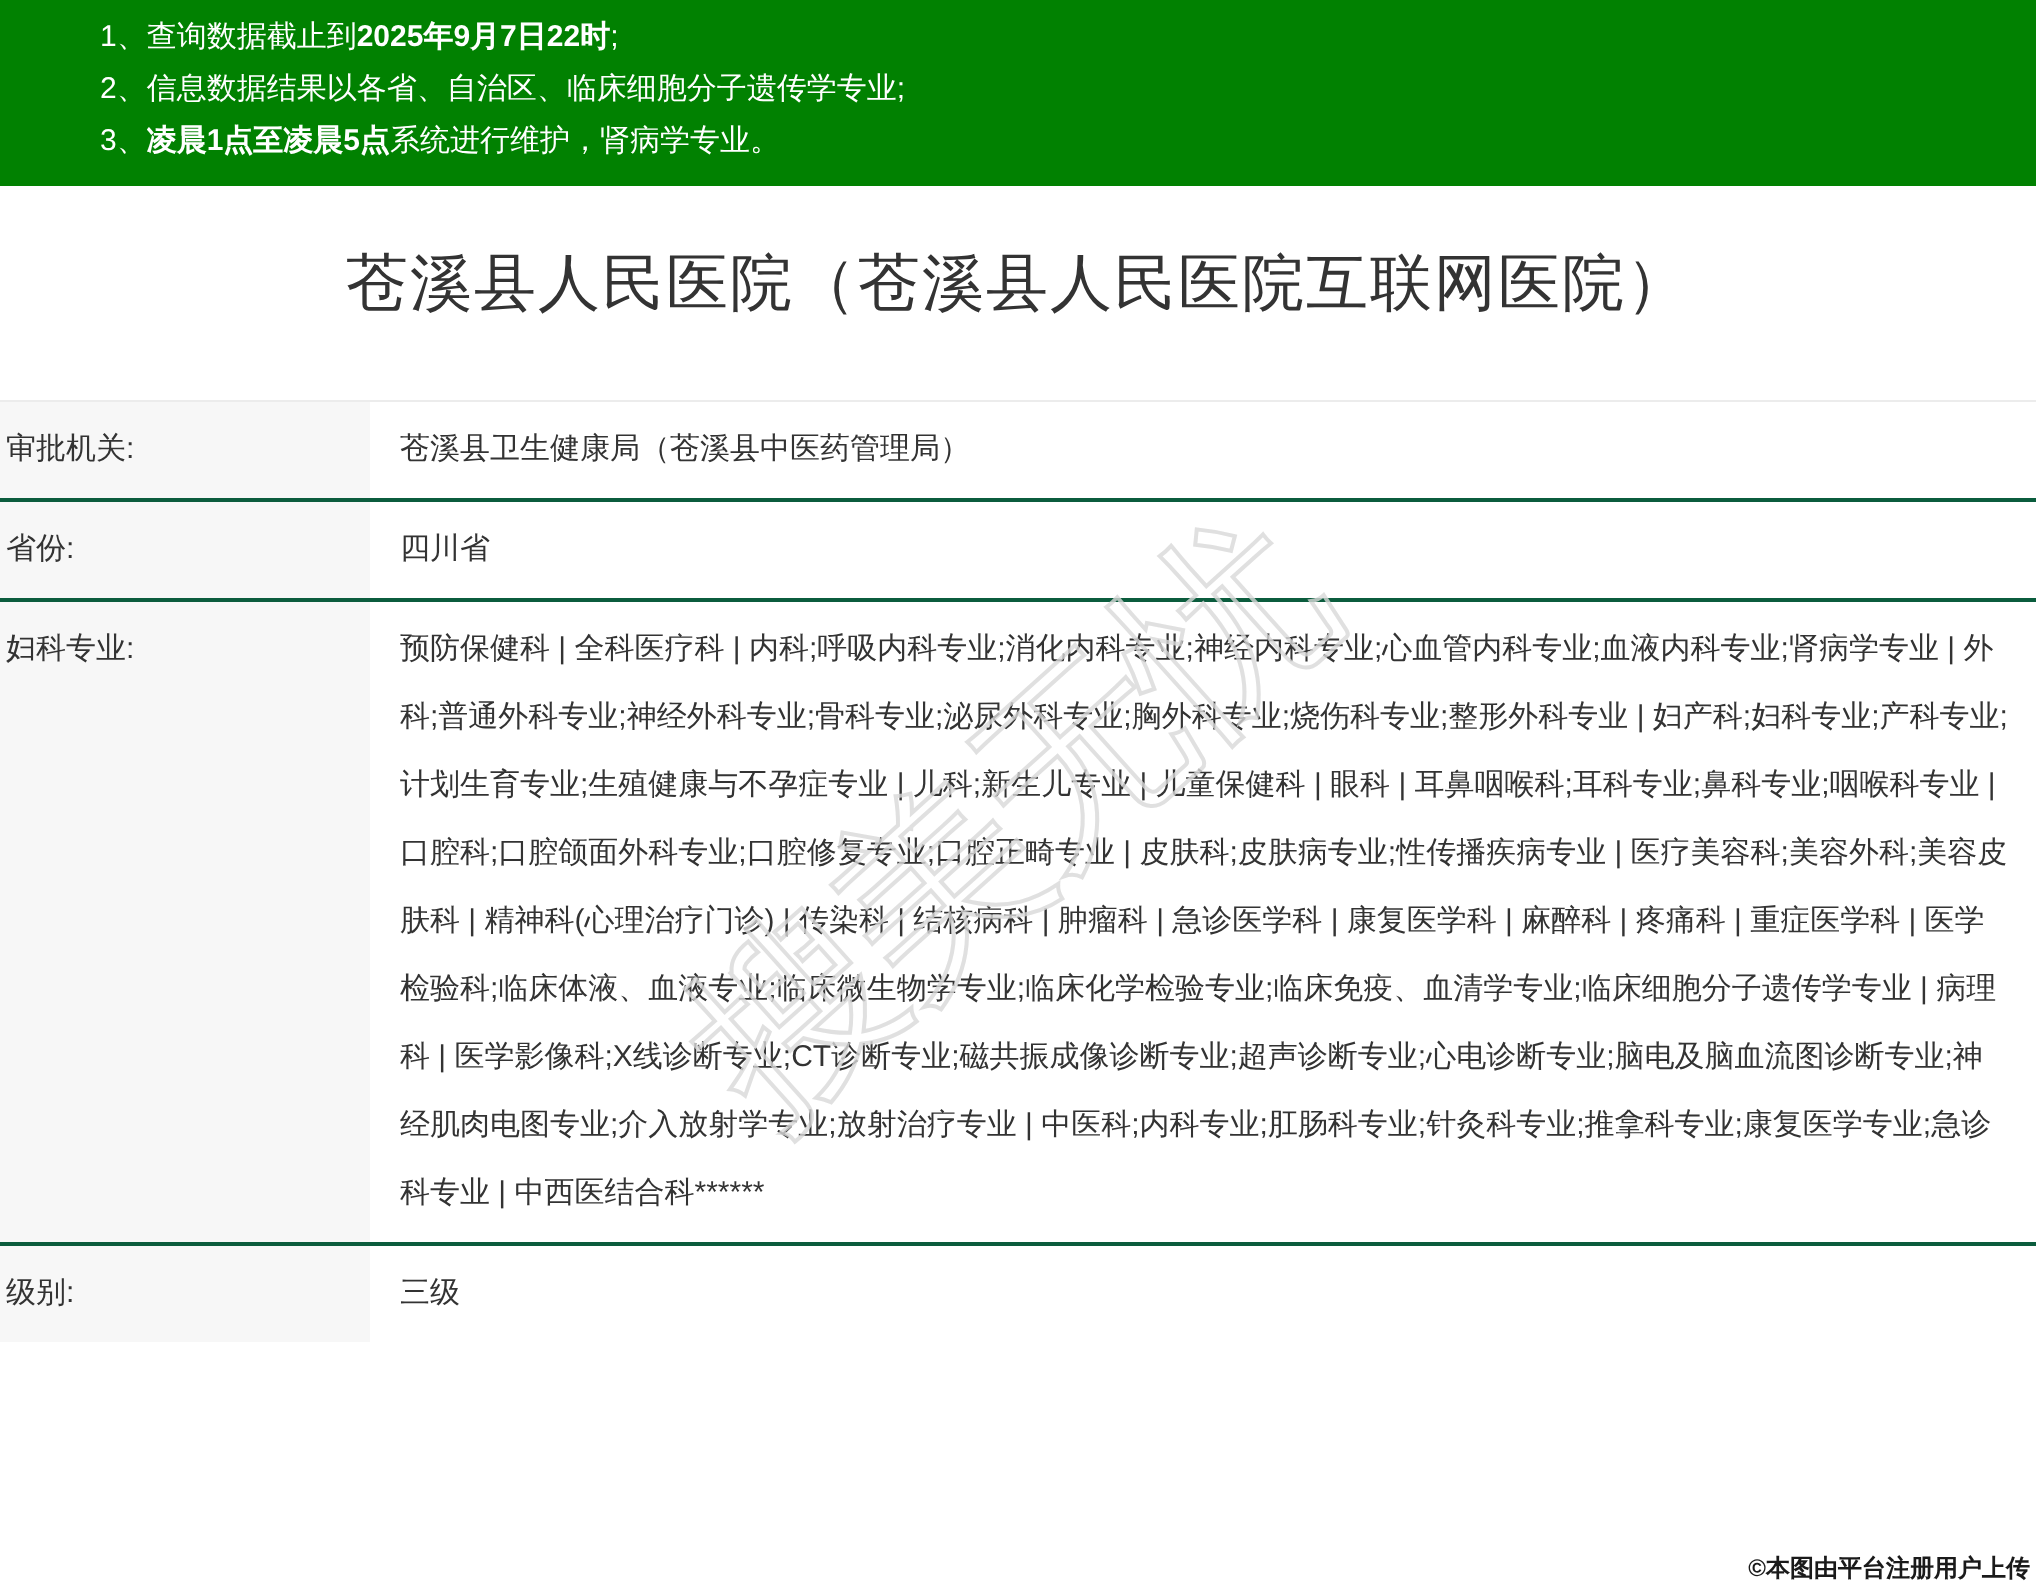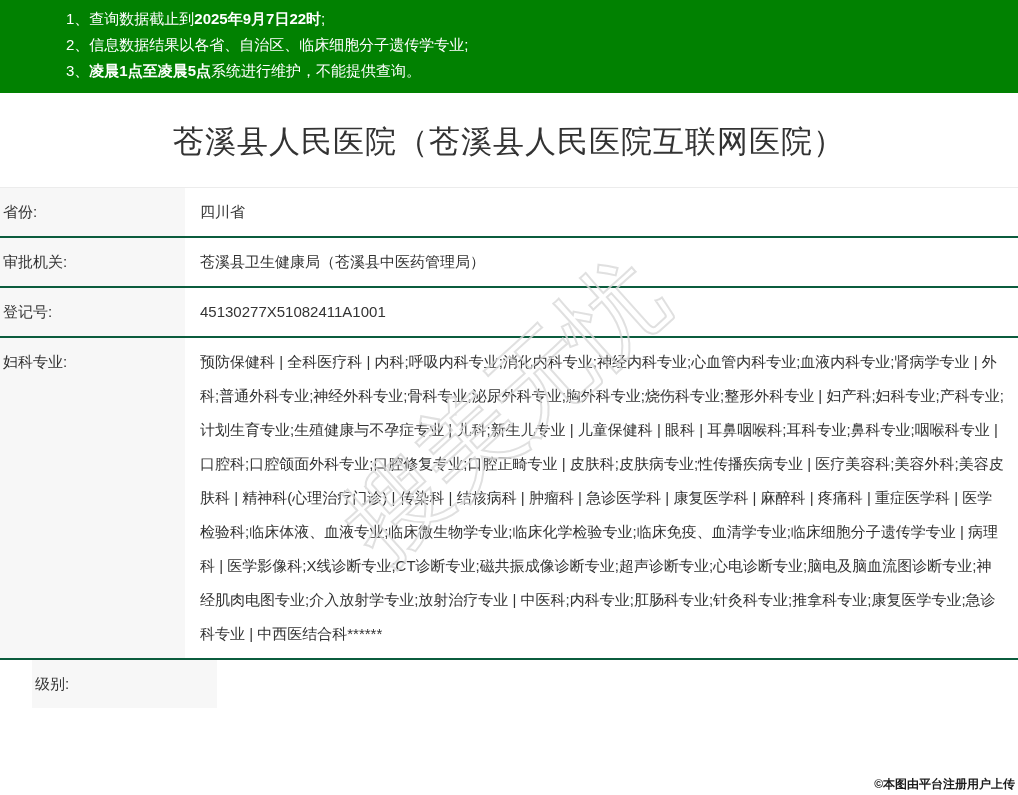--- a/index.html
+++ b/index.html
@@ -8,33 +8,33 @@
     background:#ffffff;
     font-family:"Liberation Sans","DejaVu Sans",sans-serif;
     color:#333;
   }
   
   .notice-bar{
     background:#018101;color:#ffffff;
     padding:6px 10px 9px 50px;
     font-size:15px;line-height:26px;
   }
-  .notice-line{white-space:nowrap;margin-left:16px;}
+  .notice-line{white-space:nowrap;}
   .notice-line b{font-weight:bold;}
   
   .page-title{
     text-align:center;
     font-size:31px;font-weight:400;color:#333;
-    margin:28px 0 24px 0;
+    margin:28px 0 37px 0;
     letter-spacing:1px;
   }
   
   .info-table{border-top:1px solid #ececec;}
   .info-row{display:flex;align-items:stretch;border-bottom:2px solid #0b5c3d;}
-  .info-row.last{border-bottom:none;padding-left:32px;}
+  .info-row.last{border-bottom:none;}
   .cell-label{
     width:185px;flex:0 0 185px;background:#f7f7f7;
     padding:7px 4px 7px 3px;font-size:15px;line-height:34px;color:#333;
     box-sizing:border-box;
   }
   .cell-value{
     flex:1;padding:7px 12px 7px 15px;
     font-size:15px;line-height:34px;color:#333;
     box-sizing:border-box;
   }
@@ -54,41 +54,38 @@
     text-shadow:-1px 0 #fff,1px 0 #fff,0 -1px #fff,0 1px #fff;
     pointer-events:none;z-index:11;margin-left:40px;
   }
 </style>
 </head>
 <body>
 
 <div class="notice-bar">
   <div class="notice-line"><span>1、</span><span>查询数据截止到</span><b>2025年9月7日22时</b><span>;</span></div>
   <div class="notice-line"><span>2、</span><span>信息数据结果以各省、自治区、临床细胞分子遗传学专业;</span><b></b><span></span></div>
-  <div class="notice-line"><span>3、</span><span></span><b>凌晨1点至凌晨5点</b><span>系统进行维护，不能提供查询。</span></div>
+  <div class="notice-line"><span>3、</span><span></span><b>凌晨1点至凌晨5点</b><span>系统进行维护，肾病学专业。</span></div>
 </div>
 
 <h1 class="page-title">苍溪县人民医院（苍溪县人民医院互联网医院）</h1>
 
 <div class="info-table">
   <div class="info-row">
-    <div class="cell-label">省份:</div>
-    <div class="cell-value">四川省</div>
-  </div>
-  <div class="info-row">
     <div class="cell-label">审批机关:</div>
     <div class="cell-value">苍溪县卫生健康局（苍溪县中医药管理局）</div>
   </div>
   <div class="info-row">
-    <div class="cell-label">登记号:</div>
-    <div class="cell-value">45130277X51082411A1001</div>
+    <div class="cell-label">省份:</div>
+    <div class="cell-value">四川省</div>
   </div>
   <div class="info-row">
     <div class="cell-label">妇科专业:</div>
     <div class="cell-value">预防保健科 | 全科医疗科 | 内科;呼吸内科专业;消化内科专业;神经内科专业;心血管内科专业;血液内科专业;肾病学专业 | 外科;普通外科专业;神经外科专业;骨科专业;泌尿外科专业;胸外科专业;烧伤科专业;整形外科专业 | 妇产科;妇科专业;产科专业;计划生育专业;生殖健康与不孕症专业 | 儿科;新生儿专业 | 儿童保健科 | 眼科 | 耳鼻咽喉科;耳科专业;鼻科专业;咽喉科专业 | 口腔科;口腔颌面外科专业;口腔修复专业;口腔正畸专业 | 皮肤科;皮肤病专业;性传播疾病专业 | 医疗美容科;美容外科;美容皮肤科 | 精神科(心理治疗门诊) | 传染科 | 结核病科 | 肿瘤科 | 急诊医学科 | 康复医学科 | 麻醉科 | 疼痛科 | 重症医学科 | 医学检验科;临床体液、血液专业;临床微生物学专业;临床化学检验专业;临床免疫、血清学专业;临床细胞分子遗传学专业 | 病理科 | 医学影像科;X线诊断专业;CT诊断专业;磁共振成像诊断专业;超声诊断专业;心电诊断专业;脑电及脑血流图诊断专业;神经肌肉电图专业;介入放射学专业;放射治疗专业 | 中医科;内科专业;肛肠科专业;针灸科专业;推拿科专业;康复医学专业;急诊科专业 | 中西医结合科******</div>
   </div>
   <div class="info-row last">
     <div class="cell-label">级别:</div>
+    <div class="cell-value">三级</div>
   </div>
 </div>
 
 <div class="diag-watermark">搜美无忧</div>
 <div class="copyright-watermark">©本图由平台注册用户上传</div>
 
 </body></html>

